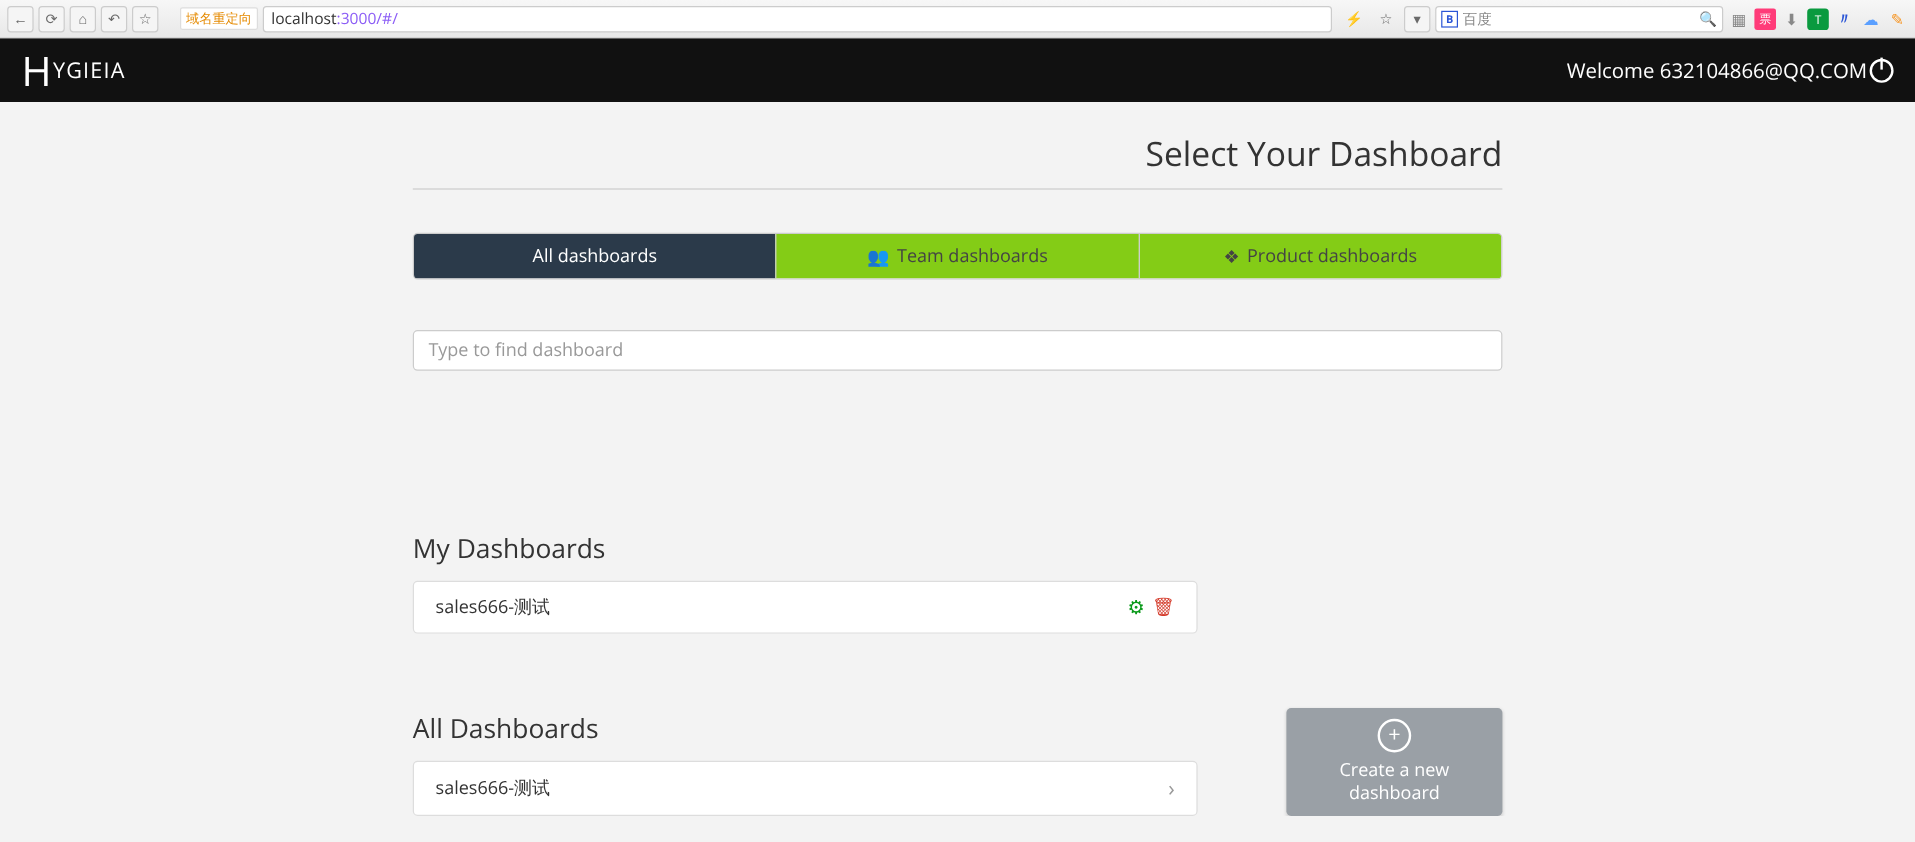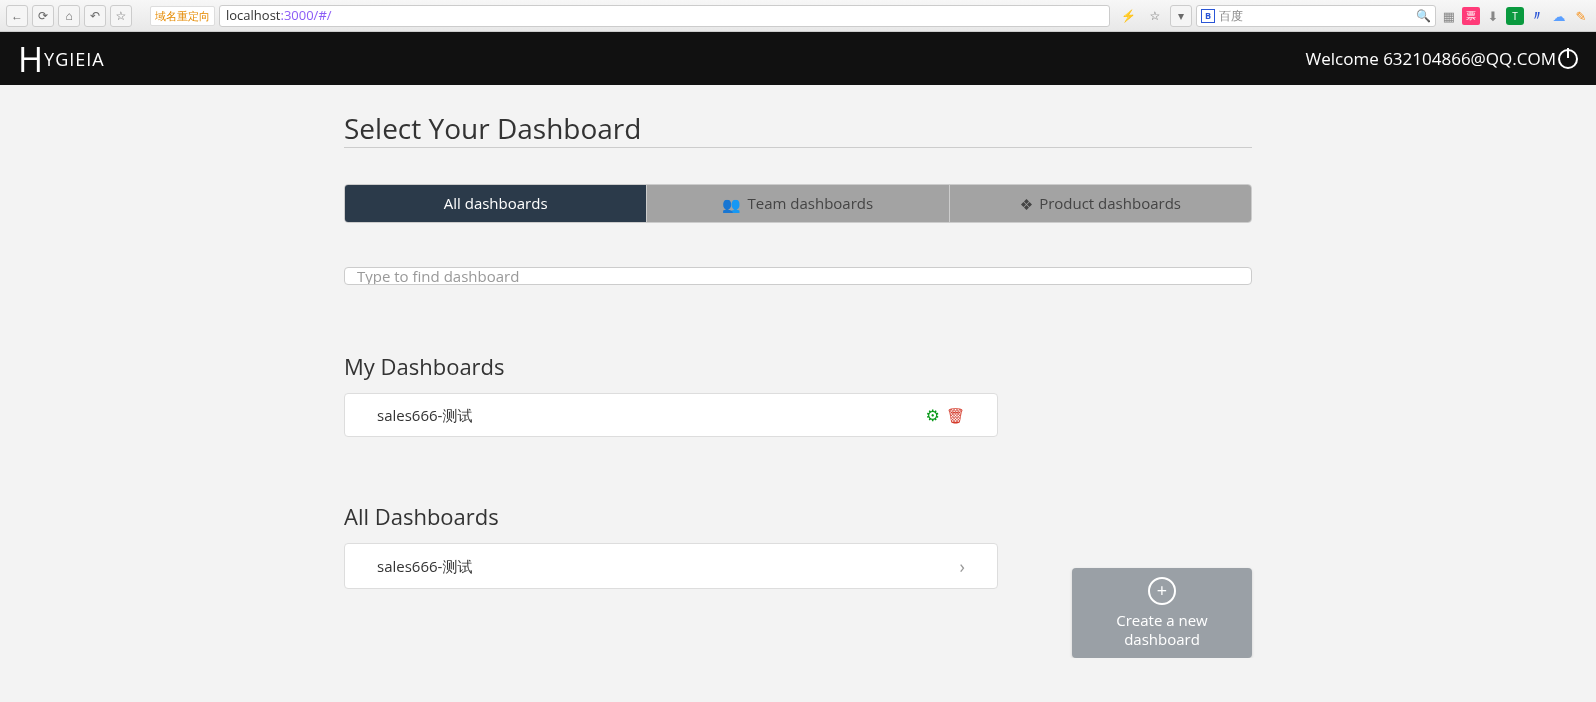--- a/index.html
+++ b/index.html
@@ -46,42 +46,42 @@
   }
   .logo { font-family: Georgia, "Times New Roman", serif; font-size:28px; letter-spacing:1px; display:flex; align-items:center;}
   .logo .h { font-size:34px; position:relative; }
   .logo .h::after{content:"";position:absolute;left:4px;top:14px;width:18px;height:10px;background:#2a8a2a;border-radius:2px;z-index:-1;}
   .welcome { font-size:17px; display:flex; align-items:center; gap:2px;}
   .power-icon { width:20px;height:20px;border:2px solid #fff;border-radius:50%;position:relative;}
   .power-icon::after{content:"";position:absolute;left:50%;top:-3px;width:2px;height:10px;background:#fff;transform:translateX(-50%);}
 
   
   .container { width: 908px; margin: 0 auto; padding-top: 24px; }
-  .right-col-wrap { display:flex; gap:74px; align-items:flex-start; }
+  .right-col-wrap { display:flex; gap:74px; align-items:flex-end; }
   .left-col { flex:1; }
-  h1.page-title { text-align:left; font-size:28px; font-weight:400; color:#333; margin-bottom:0;}
+  h1.page-title { text-align:right; font-size:28px; font-weight:400; color:#333; margin-bottom:10px;}
   .hr { border:none; border-top:1px solid #ccc; margin-bottom:36px;}
 
   .tabs { display:flex; border:1px solid #ccc; border-radius:4px; overflow:hidden; margin-bottom:42px;}
-  .tab { flex:1; text-align:center; padding:8px 0; font-size:15px; color:#444; background:#a3a3a3; border-left:1px solid #ccc;}
+  .tab { flex:1; text-align:center; padding:8px 0; font-size:15px; color:#444; background:#84cc16; border-left:1px solid #ccc;}
   .tab:first-child{border-left:none;}
   .tab.active { background:#2b3a4a; color:#fff; }
   .tab-icon { display:inline-block; margin-right:6px; vertical-align:-1px;}
 
   .search-input {
-    width:100%; height:18px; border:1px solid #ccc; border-radius:4px;
+    width:100%; height:34px; border:1px solid #ccc; border-radius:4px;
     background:#fff; padding:0 12px; font-size:15px; color:#333;
   }
   .search-input::placeholder{color:#999;}
 
   h2.section { font-size:22px; font-weight:400; color:#333; margin-top:64px; margin-bottom:12px;}
 
   .dash-item {
     border:1px solid #ddd; border-radius:4px; background:#fff;
-    padding:10px 32px; display:flex; align-items:center; justify-content:space-between;
+    padding:10px 18px; display:flex; align-items:center; justify-content:space-between;
     font-size:15px; color:#333;
   }
   .dash-actions { display:flex; gap:6px; align-items:center;}
   .gear-icon{color:#0a9a1a;font-size:16px;}
   .trash-icon{color:#d43a2a;font-size:15px;}
   .chev-icon{color:#999;font-size:18px;}
 
   .create-card {
     width:180px; height:90px; background:#9aa0a6; border-radius:4px;
     display:flex; flex-direction:column; align-items:center; justify-content:center;

